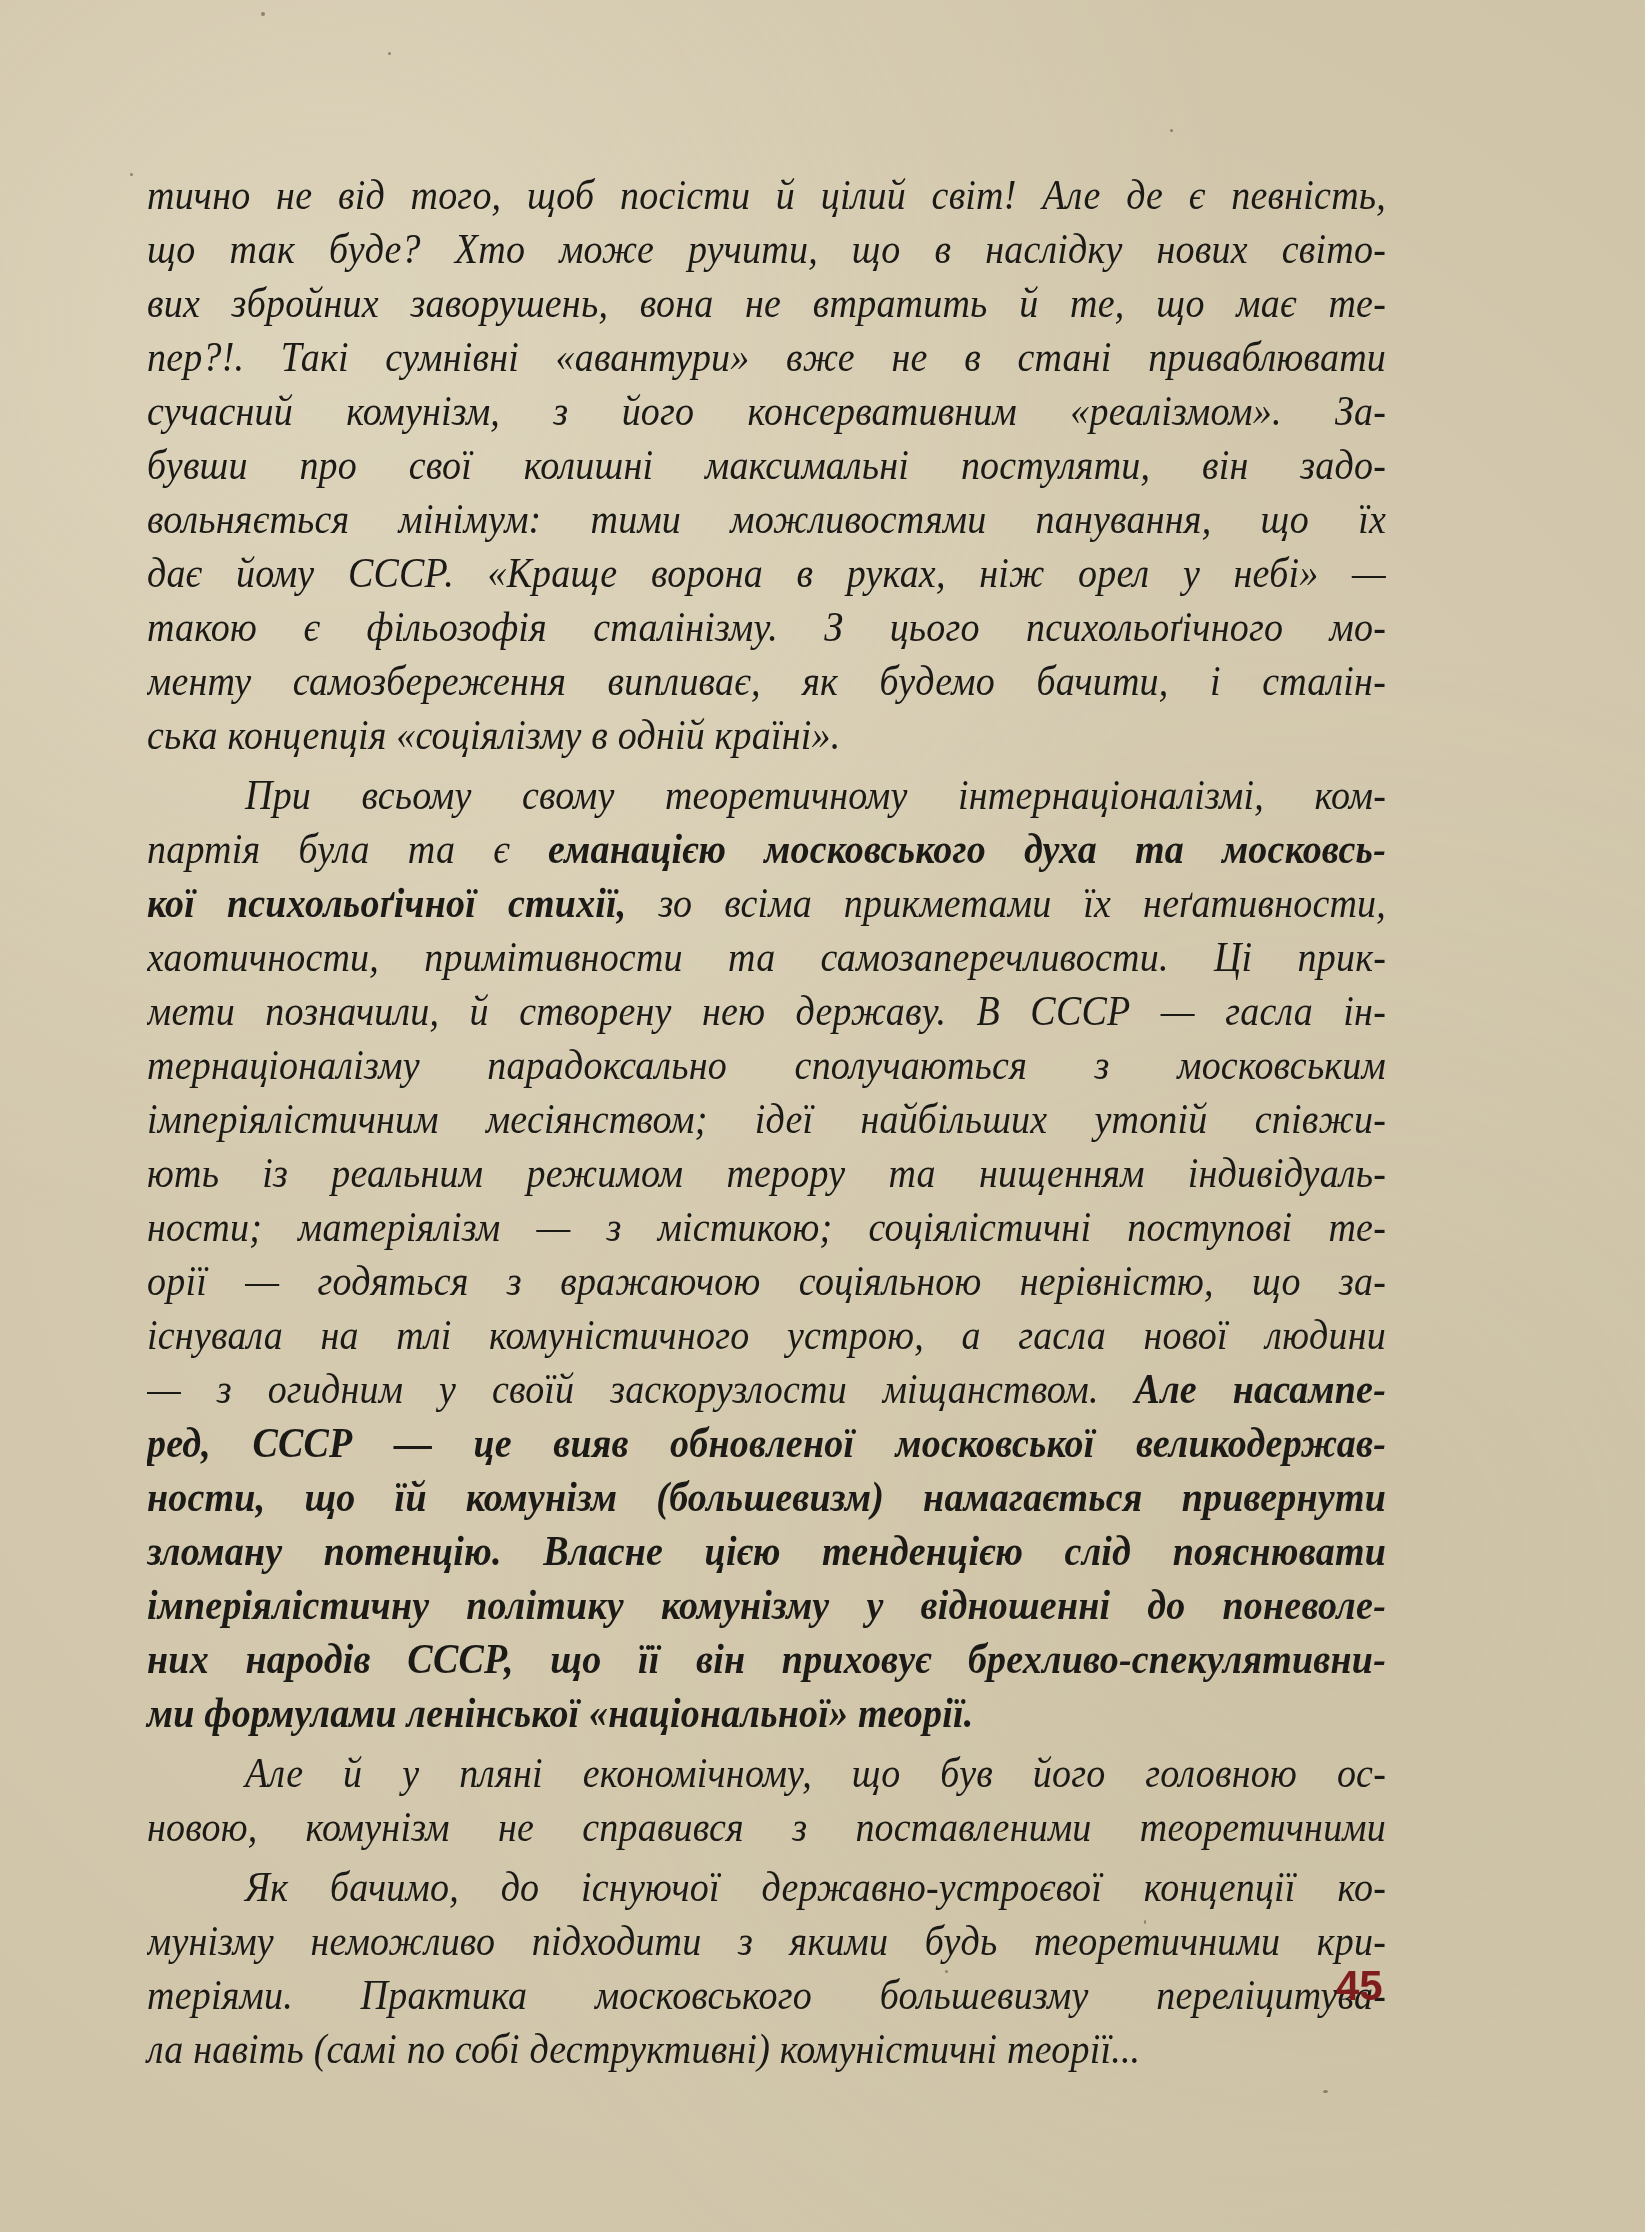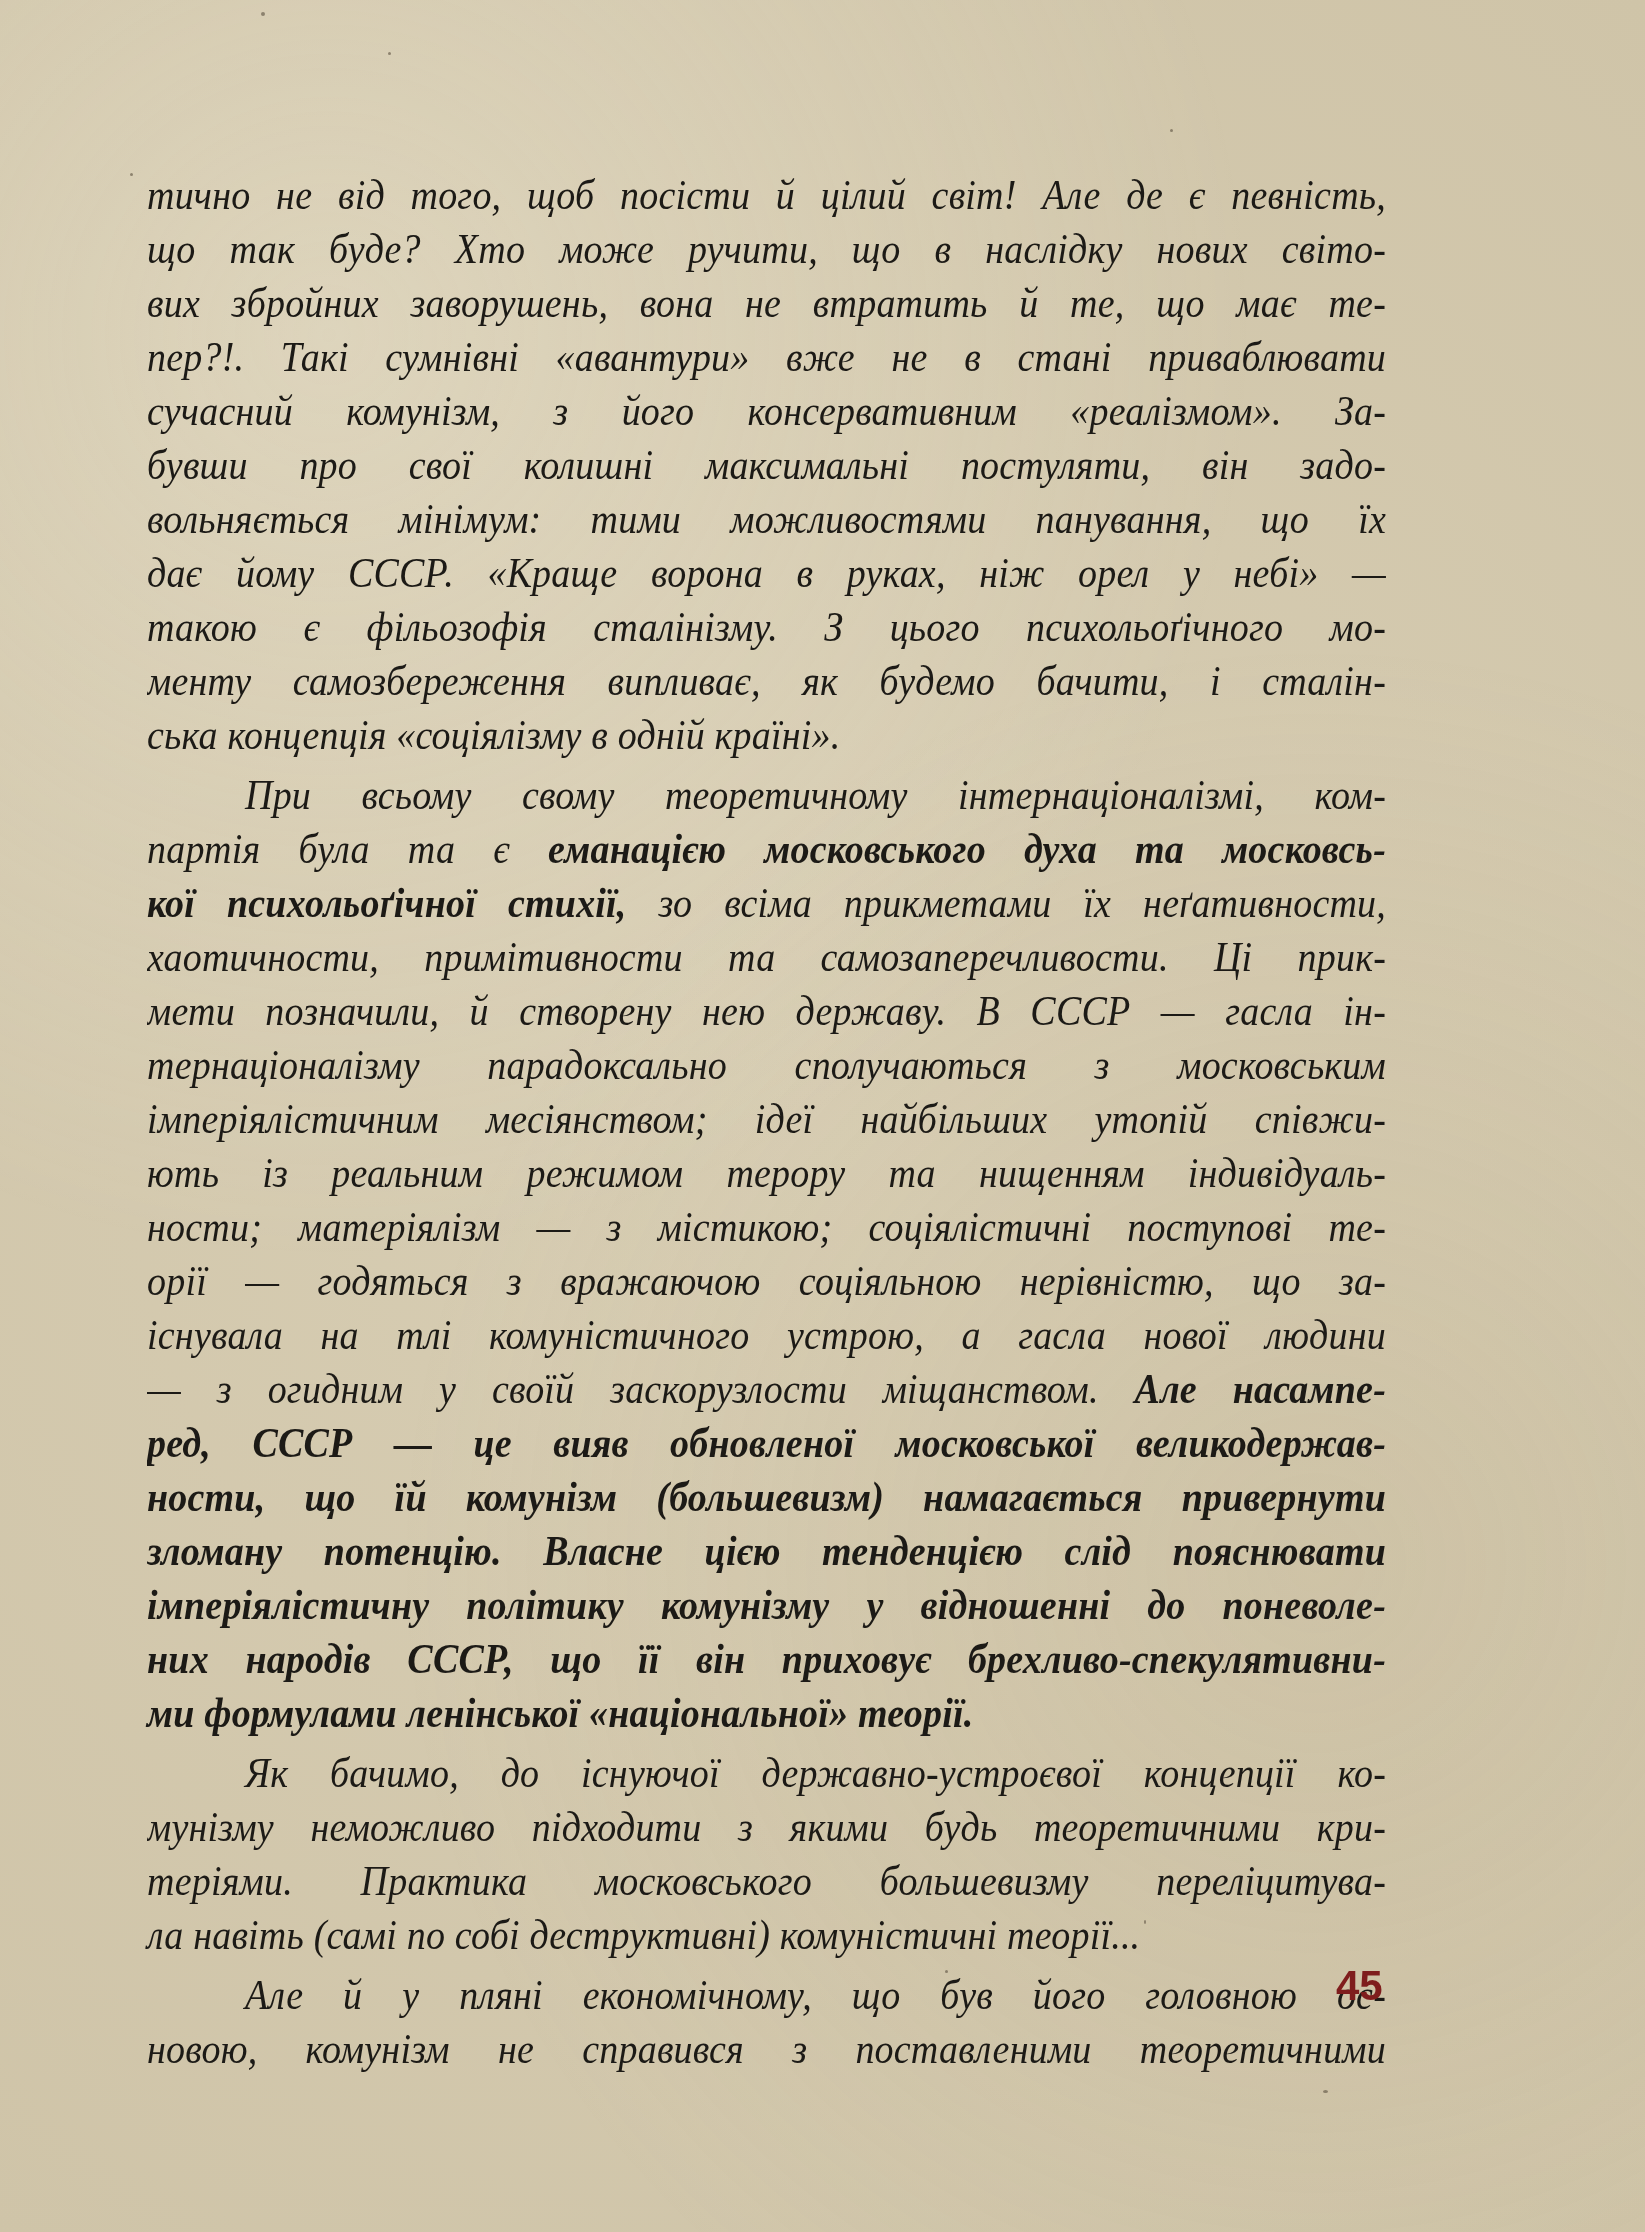--- a/index.html
+++ b/index.html
@@ -99,28 +99,28 @@
       <span class="line" style="white-space: normal; overflow: hidden;"><span>існувала на тлі комуністичного  устрою, а гасла нової людини</span></span>
       <span class="line" style="white-space: normal; overflow: hidden;"><span>— з огидним у своїй заскорузлости міщанством. </span><span class="b">Але насампе-</span></span>
       <span class="line" style="white-space: normal; overflow: hidden;"><span class="b">ред, СССР — це вияв обновленої московської великодержав-</span></span>
       <span class="line" style="white-space: normal; overflow: hidden;"><span class="b">ности, що їй комунізм (большевизм) намагається привернути</span></span>
       <span class="line" style="white-space: normal; overflow: hidden;"><span class="b">зломану потенцію. Власне цією тенденцією слід пояснювати</span></span>
       <span class="line" style="white-space: normal; overflow: hidden;"><span class="b">імперіялістичну політику комунізму у відношенні до поневоле-</span></span>
       <span class="line" style="white-space: normal; overflow: hidden;"><span class="b">них народів СССР, що її він приховує брехливо-спекулятивни-</span></span>
       <span class="line last"><span class="b">ми формулами ленінської «національної» теорії.</span></span>
     </div>
     <div>
+      <span class="line indent para-gap" style="white-space: normal; overflow: hidden;"><span>Але й у пляні економічному, що був його головною ос-</span></span>
+      <span class="line" style="white-space: normal; overflow: hidden;"><span>новою, комунізм не справився з поставленими теоретичними</span></span>
+    </div>
+    <div>
       <span class="line indent para-gap" style="white-space: normal; overflow: hidden;"><span>Як бачимо, до існуючої державно-устроєвої концепції ко-</span></span>
       <span class="line" style="white-space: normal; overflow: hidden;"><span>мунізму неможливо підходити з якими будь теоретичними кри-</span></span>
       <span class="line" style="white-space: normal; overflow: hidden;"><span>теріями. Практика московського большевизму переліцитува-</span></span>
       <span class="line last"><span>ла навіть (самі по собі деструктивні) комуністичні теорії...</span></span>
-    </div>
-    <div>
-      <span class="line indent para-gap" style="white-space: normal; overflow: hidden;"><span>Але й у пляні економічному, що був його головною ос-</span></span>
-      <span class="line" style="white-space: normal; overflow: hidden;"><span>новою, комунізм не справився з поставленими теоретичними</span></span>
     </div>
   </div>
 
 <div class="page-number">45</div>
 
 <div class="speck" style="left:261px;top:12px;"></div>
 <div class="speck" style="left:388px;top:52px;width:3px;height:3px;"></div>
 <div class="speck" style="left:130px;top:173px;width:3px;height:3px;"></div>
 <div class="speck" style="left:1170px;top:129px;width:3px;height:3px;"></div>
 <div class="speck" style="left:945px;top:1970px;width:3px;height:3px;"></div>

